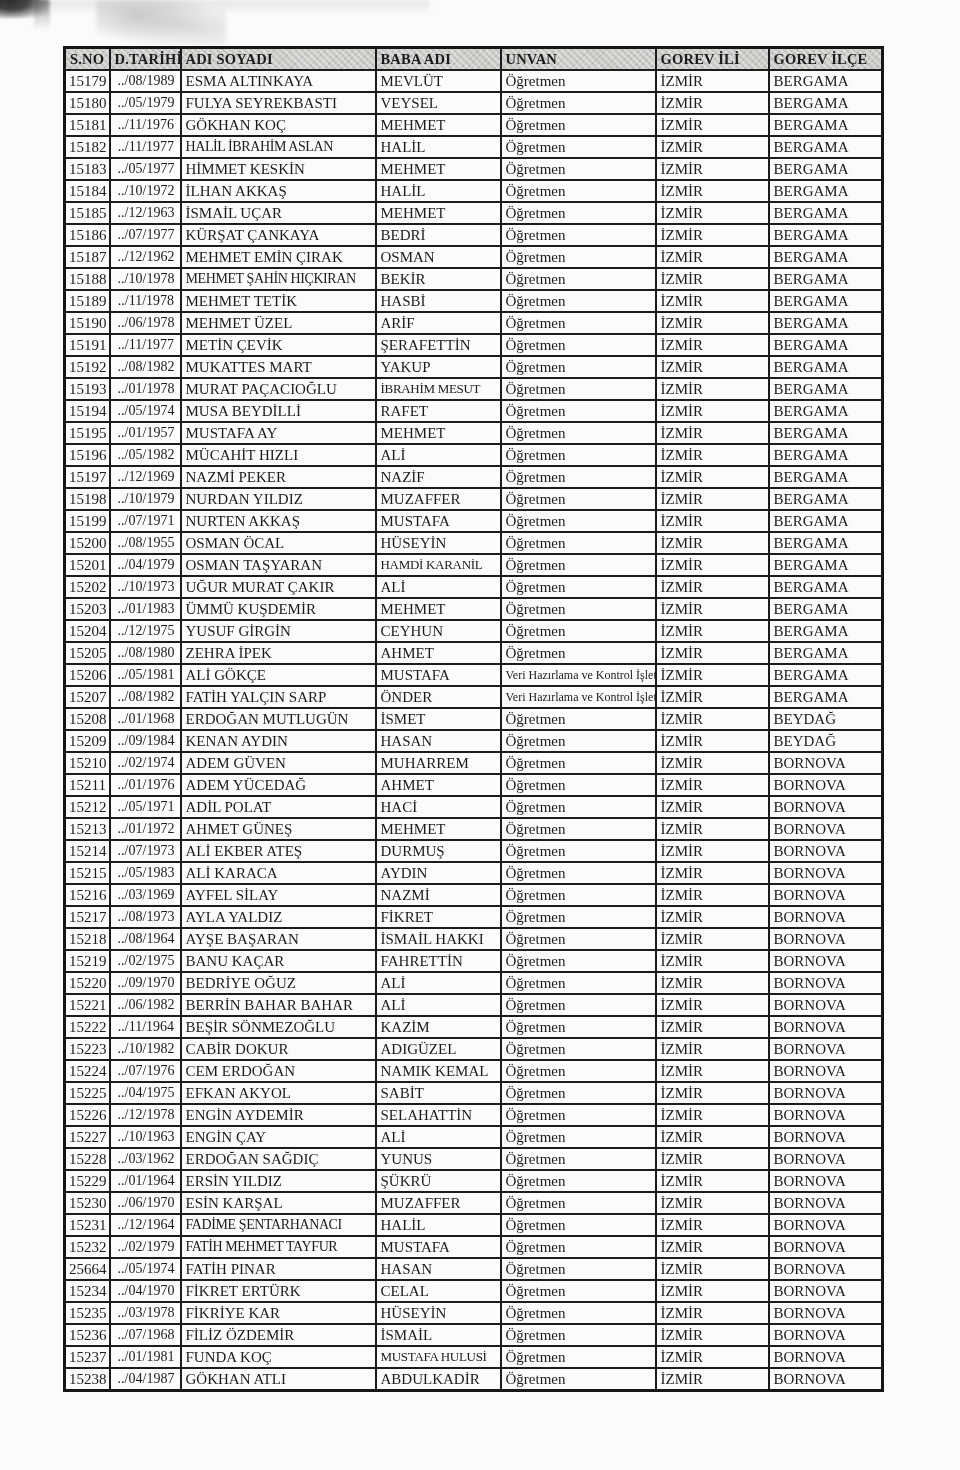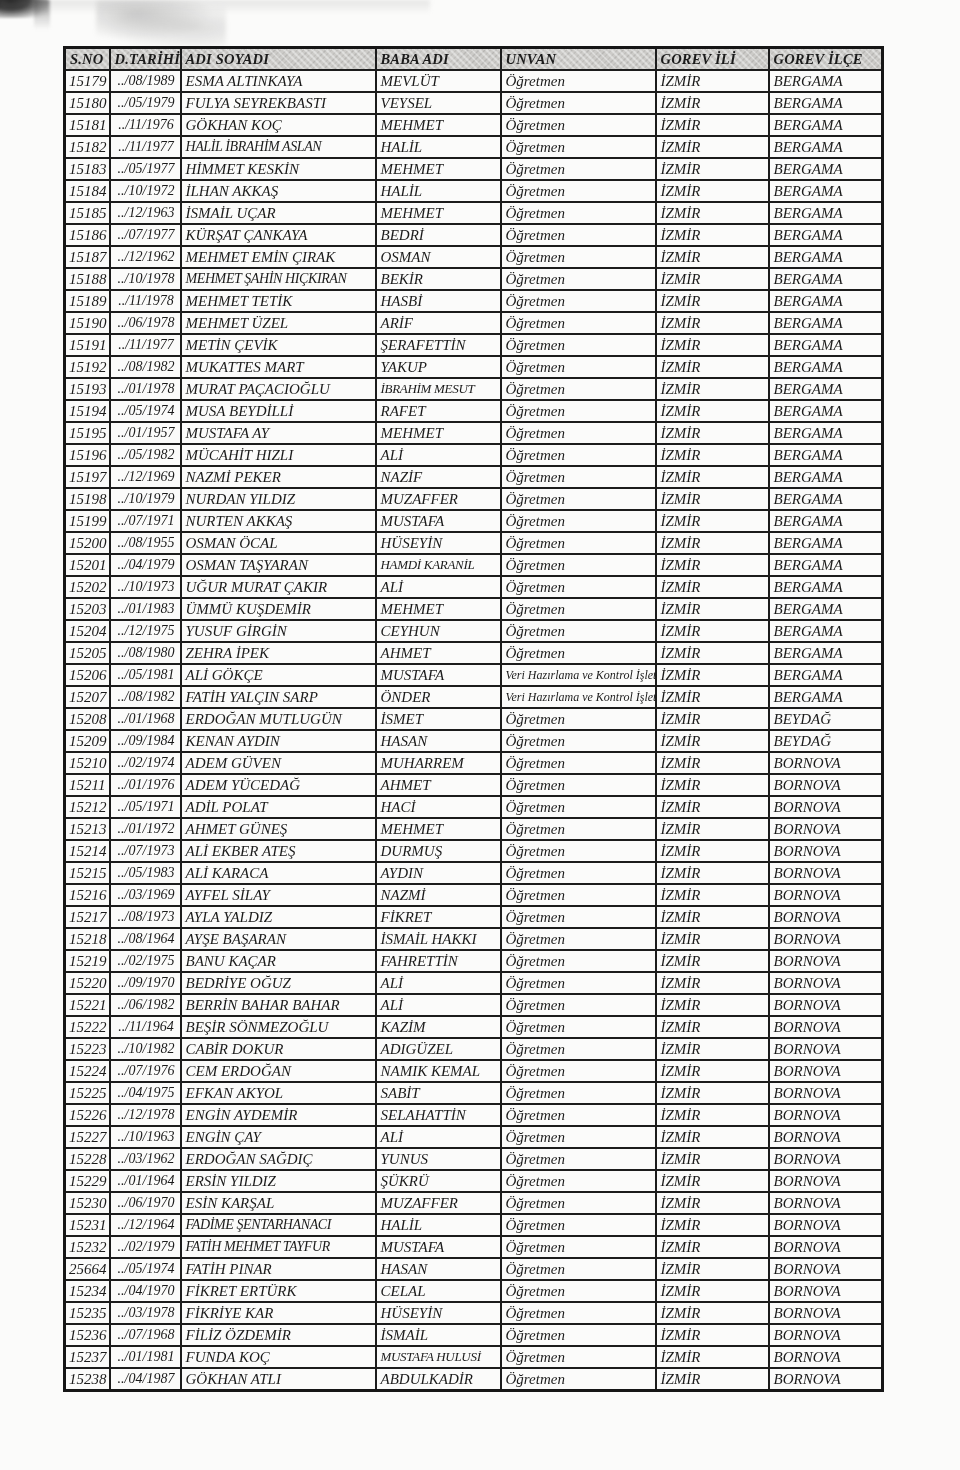--- a/index.html
+++ b/index.html
@@ -49,21 +49,20 @@
   }
 
   table.roster {
     position: absolute;
     left: 63px;
     top: 46px;
     border-collapse: collapse;
     table-layout: fixed;
     width: 818px;
     border: 3px solid #161616;
-    font-style: italic;
   }
   col.c-sno   { width: 45px; }
   col.c-date  { width: 71px; }
   col.c-name  { width: 195px; }
   col.c-baba  { width: 125px; }
   col.c-unvan { width: 155px; }
   col.c-ili   { width: 113px; }
   col.c-ilce  { width: 114px; }
 
   th, td {

